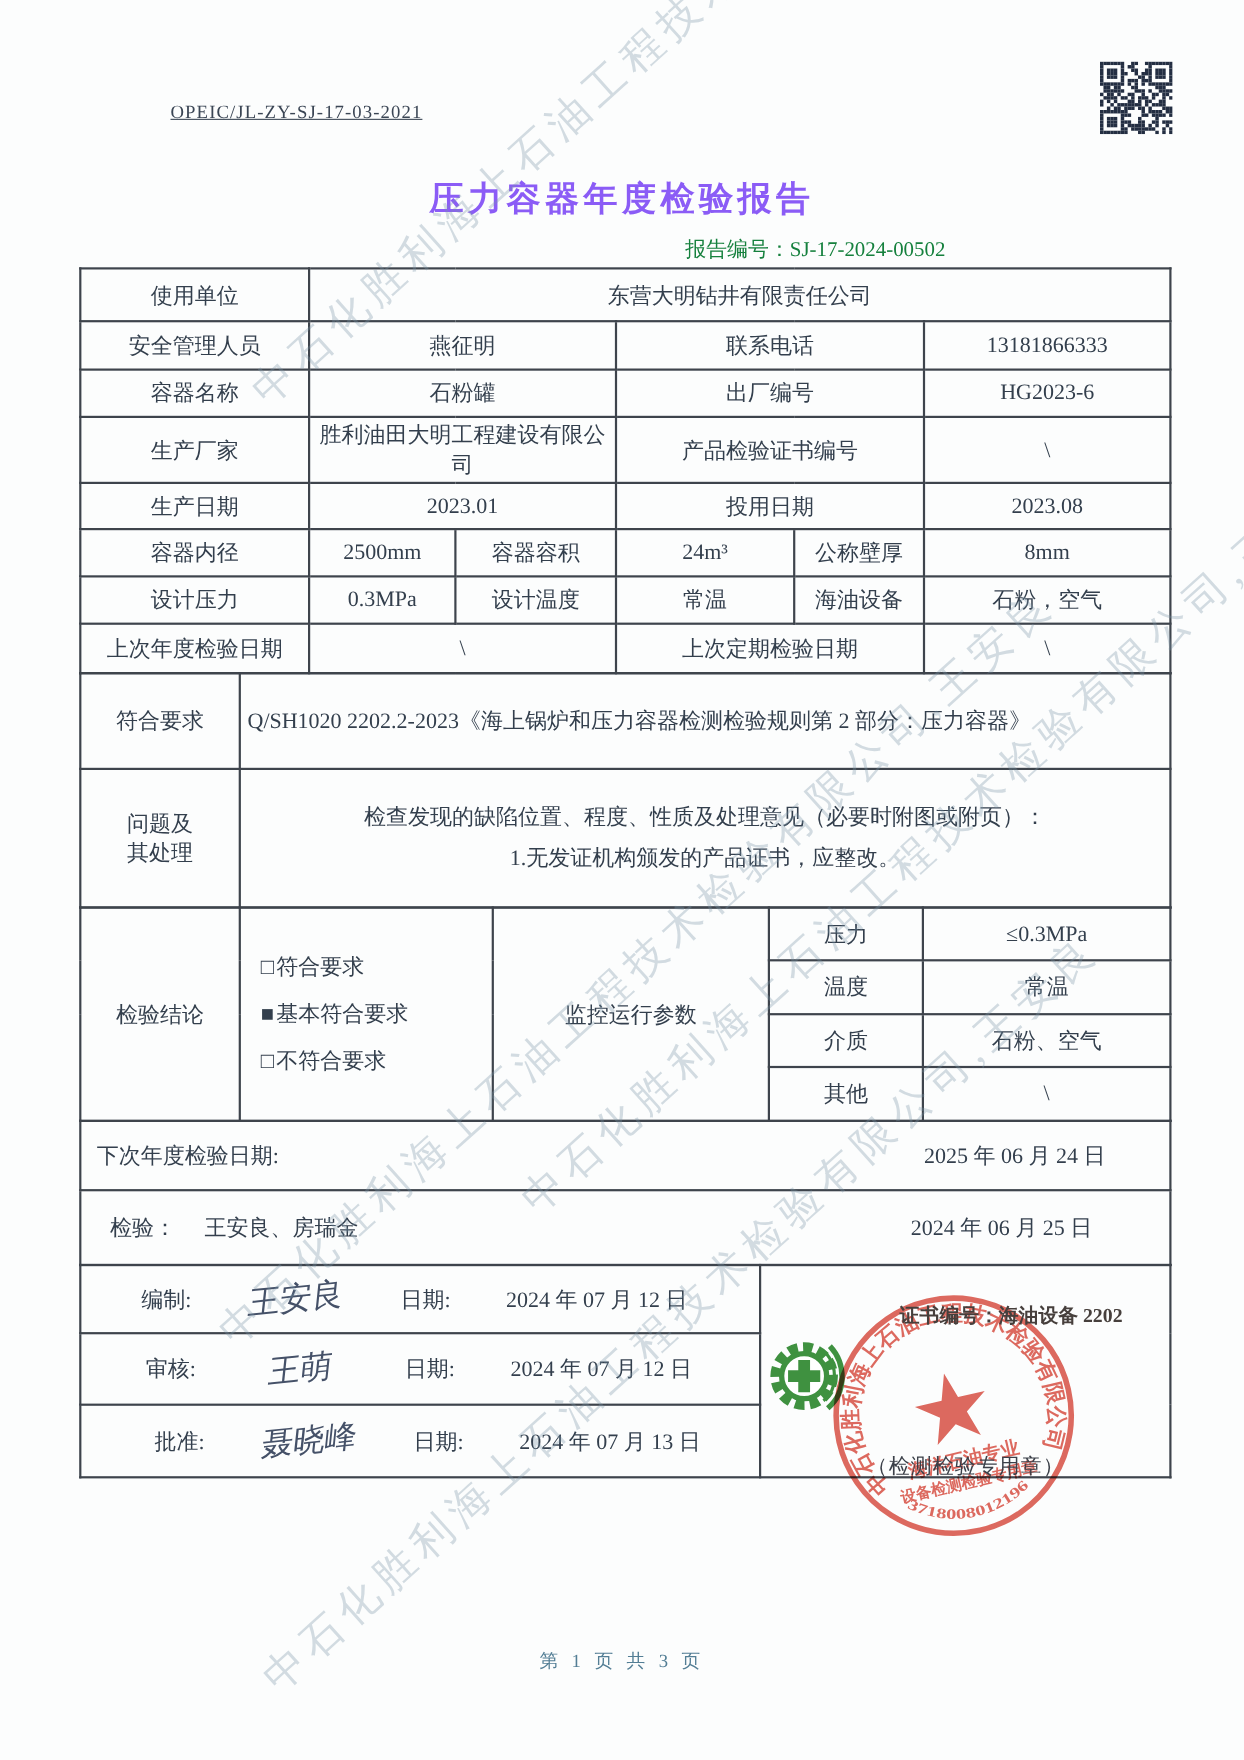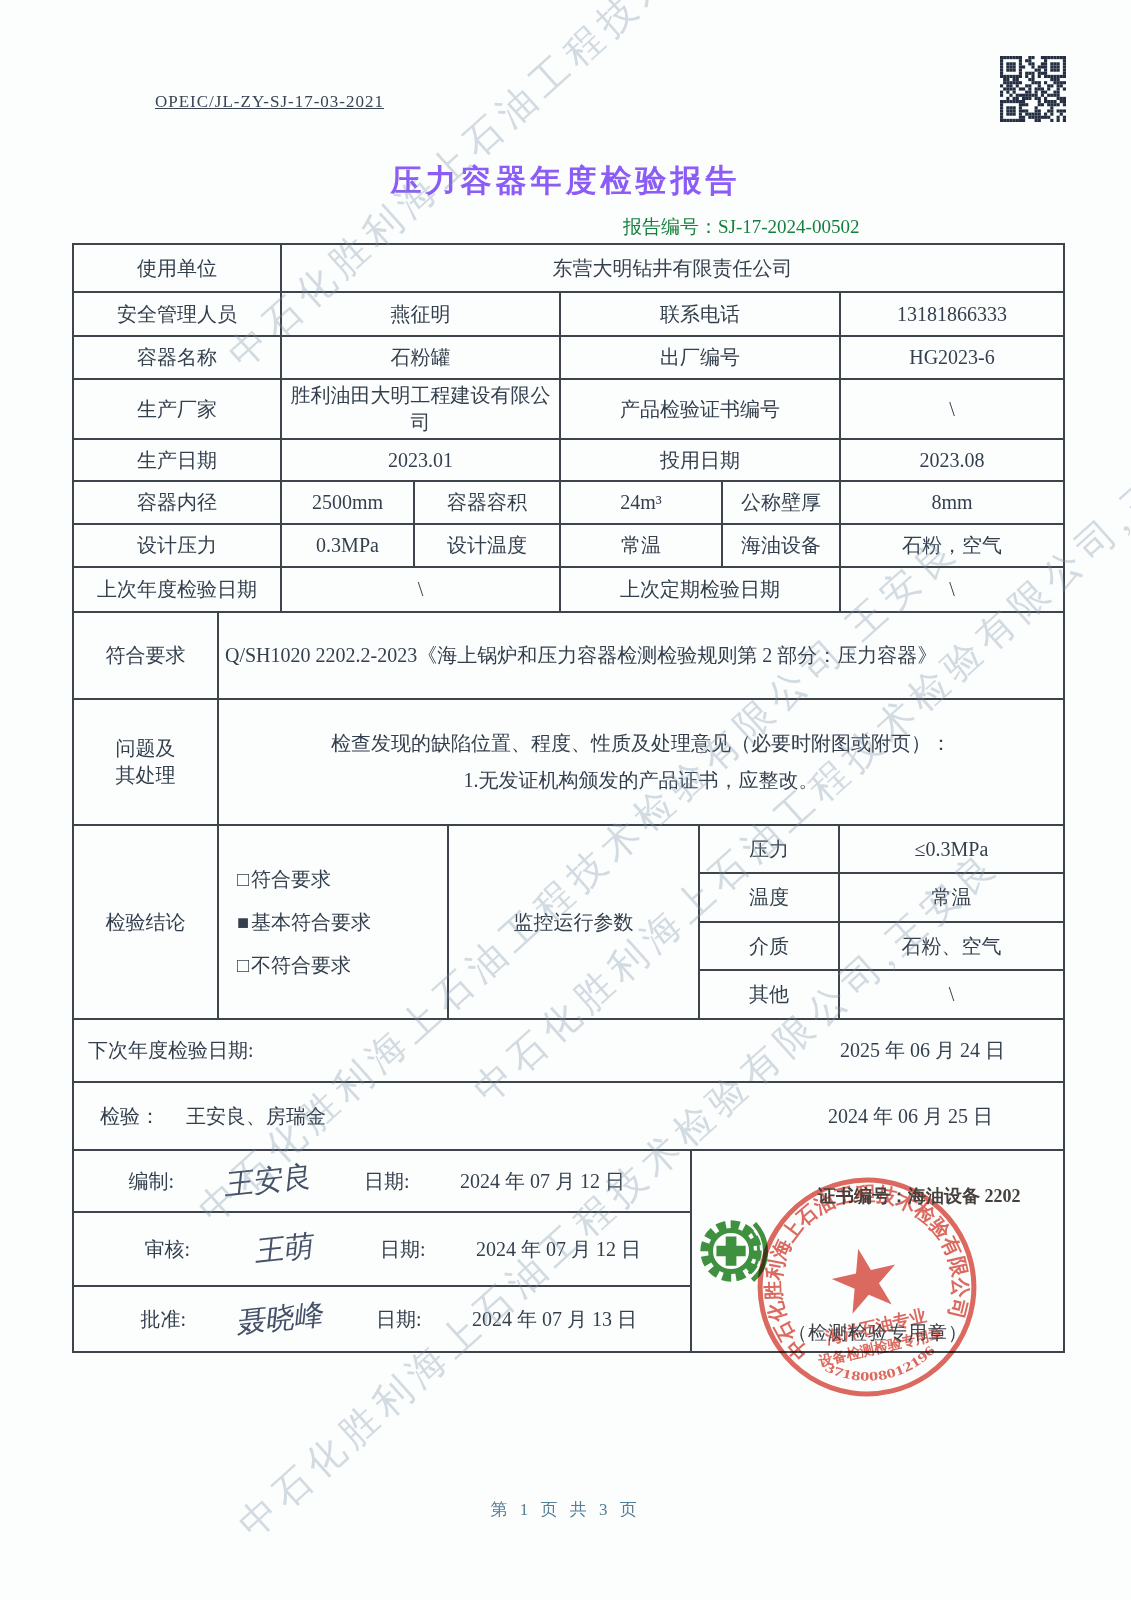--- a/index.html
+++ b/index.html
@@ -473,21 +473,21 @@
           <div class="signrow">
             <span class="lab">编制:</span>
             <span class="sig">王安良</span>
             <span class="dlab">日期:</span>
             <span class="dval">2024 年 07 月 12 日</span>
           </div>
         </td>
         <td rowspan="3" class="stamp-cell"></td>
       </tr>
       <tr style="height:65px">
-        <td style="padding:16px">
+        <td style="padding:4px">
           <div class="signrow">
             <span class="lab">审核:</span>
             <span class="sig">王萌</span>
             <span class="dlab">日期:</span>
             <span class="dval">2024 年 07 月 12 日</span>
           </div>
         </td>
       </tr>
       <tr style="height:60px">
         <td style="padding:12px">

